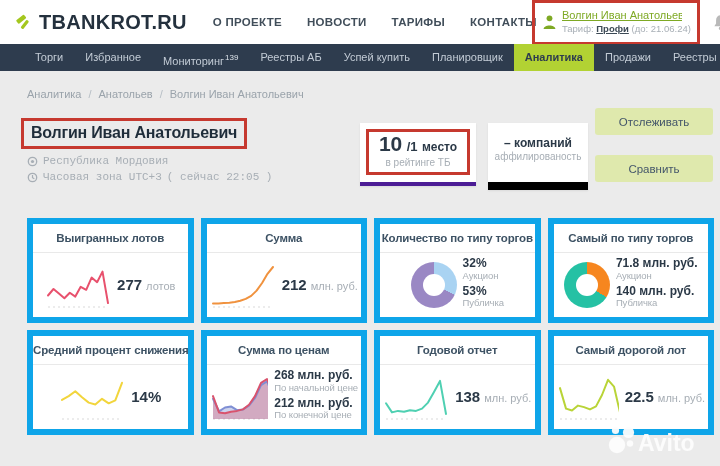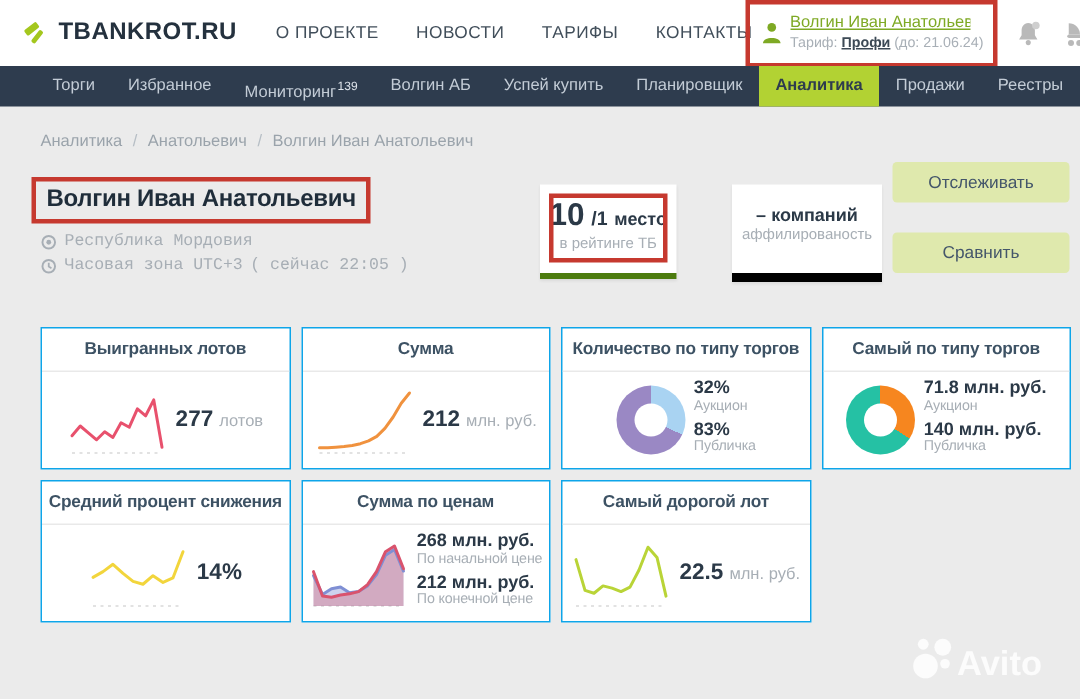--- a/index.html
+++ b/index.html
@@ -11,23 +11,23 @@
   }
   .screen { position:absolute; inset:0; }
 
   
   header {
     position:absolute; top:0; left:0; right:0; height:44px;
     background:#ffffff; display:flex; align-items:center;
     padding:0 6px 0 14px; z-index:2;
   }
   .logo { display:flex; align-items:center; gap:5px; cursor:pointer; }
-  .logo-text { font-size:16px; font-weight:bold; color:#24313e; letter-spacing:.3px; }
+  .logo-text { font-size:20px; font-weight:bold; color:#24313e; letter-spacing:.3px; }
   .top-menu { display:flex; gap:25px; margin-left:26px; }
-  .menu-item { font-size:11.5px; font-weight:normal; color:#414e5a; letter-spacing:.3px; cursor:pointer; white-space:nowrap; }
+  .menu-item { font-size:11.5px; font-weight:bold; color:#414e5a; letter-spacing:.3px; cursor:pointer; white-space:nowrap; }
   .user-block { margin-left:auto; display:flex; align-items:center; gap:6px; position:relative; padding:0 6px; }
   .user-texts { line-height:1.25; }
   .user-name { display:block; color:#7ea924; font-size:11px; text-decoration:underline; cursor:pointer; max-width:120px; white-space:nowrap; overflow:hidden; }
   .tariff { font-size:9.5px; color:#a8afb6; white-space:nowrap; }
   .tariff-name { color:#3c4955; font-weight:bold; text-decoration:underline; cursor:pointer; }
   .user-hl { position:absolute; left:-5px; top:-9px; right:-3px; bottom:-10px; border:3px solid #c6392f; pointer-events:none; }
   .header-icons { display:flex; align-items:center; gap:13px; margin-left:14px; }
   .hicon { cursor:pointer; display:block; }
 
   
@@ -49,22 +49,22 @@
   .name-box { position:absolute; left:21px; top:118px; border:3px solid #c6392f; padding:3px 7px 4px; background:transparent; }
   .profile-name { font-size:16px; font-weight:bold; color:#1f2d3a; white-space:nowrap; letter-spacing:-.2px; margin:0; }
   .info-line { position:absolute; left:27px; font-size:11px; color:#a7aeb5; display:flex; align-items:center; gap:5px; white-space:nowrap;font-family:Liberation Mono, monospace; }
   #line-region { top:155px; }
   #line-tz { top:171px; }
 
   .mini-card {
     position:absolute; top:123px; background:#fff; text-align:center;
     box-shadow:0 1px 2px rgba(0,0,0,.07);
   }
-  #rating-card { left:360px; width:91px; height:59px; border-bottom:4px solid #4d7c0f; }
-  #affil-card  { left:488px; width:100px; height:59px; border-bottom:6px solid #000000; }
+  #rating-card { left:360px; width:116px; height:59px; border-bottom:4px solid #4c1d95; }
+  #affil-card  { left:488px; width:100px; height:59px; border-bottom:8px solid #000000; }
   .mini-line { margin-top:9px; color:#2b3947; }
   .rating-big { font-size:21px; font-weight:bold; }
   .rating-mid { font-size:13px; font-weight:bold; }
   .rating-suf { font-size:12px; font-weight:bold; }
   .mini-caption { font-size:10px; color:#a7aeb5; margin-top:1px; }
   .affil-line { margin-top:13px; font-size:12px; font-weight:bold; color:#2b3947; }
   .rating-hl { position:absolute; left:6px; top:6px; right:6px; bottom:7px; border:3px solid #c6392f; pointer-events:none; }
 
   .action-btn {
     position:absolute; left:595px; width:118px; height:27px;
@@ -73,21 +73,21 @@
     font-family:"Liberation Sans", sans-serif;
   }
   #btn-track { top:108px; }
   #btn-compare { top:155px; }
 
   
   .stats-grid {
     position:absolute; left:27px; top:218px; width:687px;
     display:grid; grid-template-columns:repeat(4,1fr); gap:7px;
   }
-  .stat-card { background:#fff; border:1px solid #0ea5e9; height:93px; overflow:hidden; }
+  .stat-card { background:#fff; border:6px solid #0ea5e9; height:93px; overflow:hidden; }
   .stat-title {
     height:28px; line-height:28px; text-align:center;
     font-size:11.5px; font-weight:bold; color:#3d5264;
     border-bottom:1px solid #e9e9e9; white-space:nowrap; letter-spacing:-.15px;
   }
   .stat-body { height:63px; display:flex; align-items:center; justify-content:center; gap:6px; padding:0 3px; }
   .value-inline { white-space:nowrap; }
   .stat-num { font-size:15px; font-weight:bold; color:#2b3947; }
   .stat-unit { font-size:11px; color:#a7aeb5; margin-left:4px; }
   .rows { line-height:1.15; }
@@ -158,32 +158,32 @@
         </g>
       </svg>
 
     </div>
   </header>
 
   <nav class="main-nav" id="main-nav">
       <a class="nav-item">Торги</a>
       <a class="nav-item">Избранное</a>
       <a class="nav-item">Мониторинг<sup>139</sup></a>
-      <a class="nav-item">Волгин АБ</a>
+      <a class="nav-item">Реестры АБ</a>
       <a class="nav-item">Успей купить</a>
       <a class="nav-item">Планировщик</a>
       <a class="nav-item active">Аналитика</a>
       <a class="nav-item">Продажи</a>
       <a class="nav-item">Реестры</a>
     </nav>
 
   <div class="breadcrumb" id="breadcrumb">
       <a class="bc-item">Аналитика</a>
       <span class="bc-sep">/</span>
-      <a class="bc-item">Анатольевич</a>
+      <a class="bc-item">Анатольев</a>
       <span class="bc-sep">/</span>
       <a class="bc-item">Волгин Иван Анатольевич</a>
     </div>
 
   <div class="name-box">
     <h1 class="profile-name">Волгин Иван Анатольевич</h1>
   </div>
 
   <div class="info-line" id="line-region">
     <svg width="11" height="11" viewBox="0 0 11 11">
@@ -246,21 +246,21 @@
       </div>
       <div class="stat-card">
         <div class="stat-title">Количество по типу торгов</div>
         <div class="stat-body">
           <div class="donut" style="background: conic-gradient(rgb(169, 211, 242) 0%, rgb(169, 211, 242) 32%, rgb(154, 136, 196) 32%, rgb(154, 136, 196) 100%);">
             <div class="hole"></div>
           </div>
           <div class="rows">
             <div class="row-val">32%</div>
             <div class="row-label">Аукцион</div>
-            <div class="row-val">83%</div>
+            <div class="row-val">53%</div>
             <div class="row-label">Публичка</div>
           </div>
         </div>
       </div>
       <div class="stat-card">
         <div class="stat-title">Самый по типу торгов</div>
         <div class="stat-body">
           <div class="donut" style="background: conic-gradient(rgb(246, 134, 31) 0%, rgb(246, 134, 31) 34%, rgb(37, 193, 164) 34%, rgb(37, 193, 164) 100%);">
             <div class="hole"></div>
           </div>
@@ -291,20 +291,30 @@
             <polygon points="3.0,23.1 9.0,39.4 15.0,40.2 21.0,38.7 27.0,37.9 33.0,36.4 39.0,31.8 45.0,23.1 51.0,9.8 57.0,6.0 63.0,21.2 63,46 3,46" fill="rgba(217,120,140,0.45)"></polygon>
             <polyline points="3.0,25.8 9.0,38.3 15.0,34.5 21.0,33.4 27.0,37.2 33.0,36.4 39.0,32.6 45.0,25.0 51.0,12.1 57.0,8.3 63.0,22.7" fill="none" stroke="#7f8fd4" stroke-width="2" stroke-linejoin="round" stroke-linecap="round"></polyline>
             <polyline points="3.0,23.1 9.0,39.4 15.0,40.2 21.0,38.7 27.0,37.9 33.0,36.4 39.0,31.8 45.0,23.1 51.0,9.8 57.0,6.0 63.0,21.2" fill="none" stroke="#d9536d" stroke-width="2" stroke-linejoin="round" stroke-linecap="round"></polyline>
           </svg>
           <div class="rows">
             <div class="row-val">268 млн. руб.</div>
             <div class="row-label">По начальной цене</div>
             <div class="row-val">212 млн. руб.</div>
             <div class="row-label">По конечной цене</div>
           </div>
+        </div>
+      </div>
+      <div class="stat-card">
+        <div class="stat-title">Годовой отчет</div>
+        <div class="stat-body">
+          <svg width="66" height="48">
+            <line x1="3" x2="63" y1="46" y2="46" stroke="#d9d9d9" stroke-dasharray="2,3"></line>
+            <polyline points="3.0,30.3 9.0,39.4 15.0,37.9 21.0,38.7 27.0,37.2 33.0,37.9 39.0,35.6 45.0,29.6 51.0,18.9 57.0,7.9 63.0,41.0" fill="none" stroke="#4fd0b2" stroke-width="2" stroke-linejoin="round" stroke-linecap="round"></polyline>
+          </svg>
+          <div class="value-inline"><span class="stat-num">138</span><span class="stat-unit">млн. руб.</span></div>
         </div>
       </div>
       <div class="stat-card">
         <div class="stat-title">Самый дорогой лот</div>
         <div class="stat-body">
           <svg width="66" height="48">
             <line x1="3" x2="63" y1="46" y2="46" stroke="#d9d9d9" stroke-dasharray="2,3"></line>
             <polyline points="3.0,15.1 9.0,35.6 15.0,37.5 21.0,32.6 27.0,34.1 33.0,36.4 39.0,33.4 45.0,22.0 51.0,6.8 57.0,13.6 63.0,39.4" fill="none" stroke="#b9d437" stroke-width="2" stroke-linejoin="round" stroke-linecap="round"></polyline>
           </svg>
           <div class="value-inline"><span class="stat-num">22.5</span><span class="stat-unit">млн. руб.</span></div>

